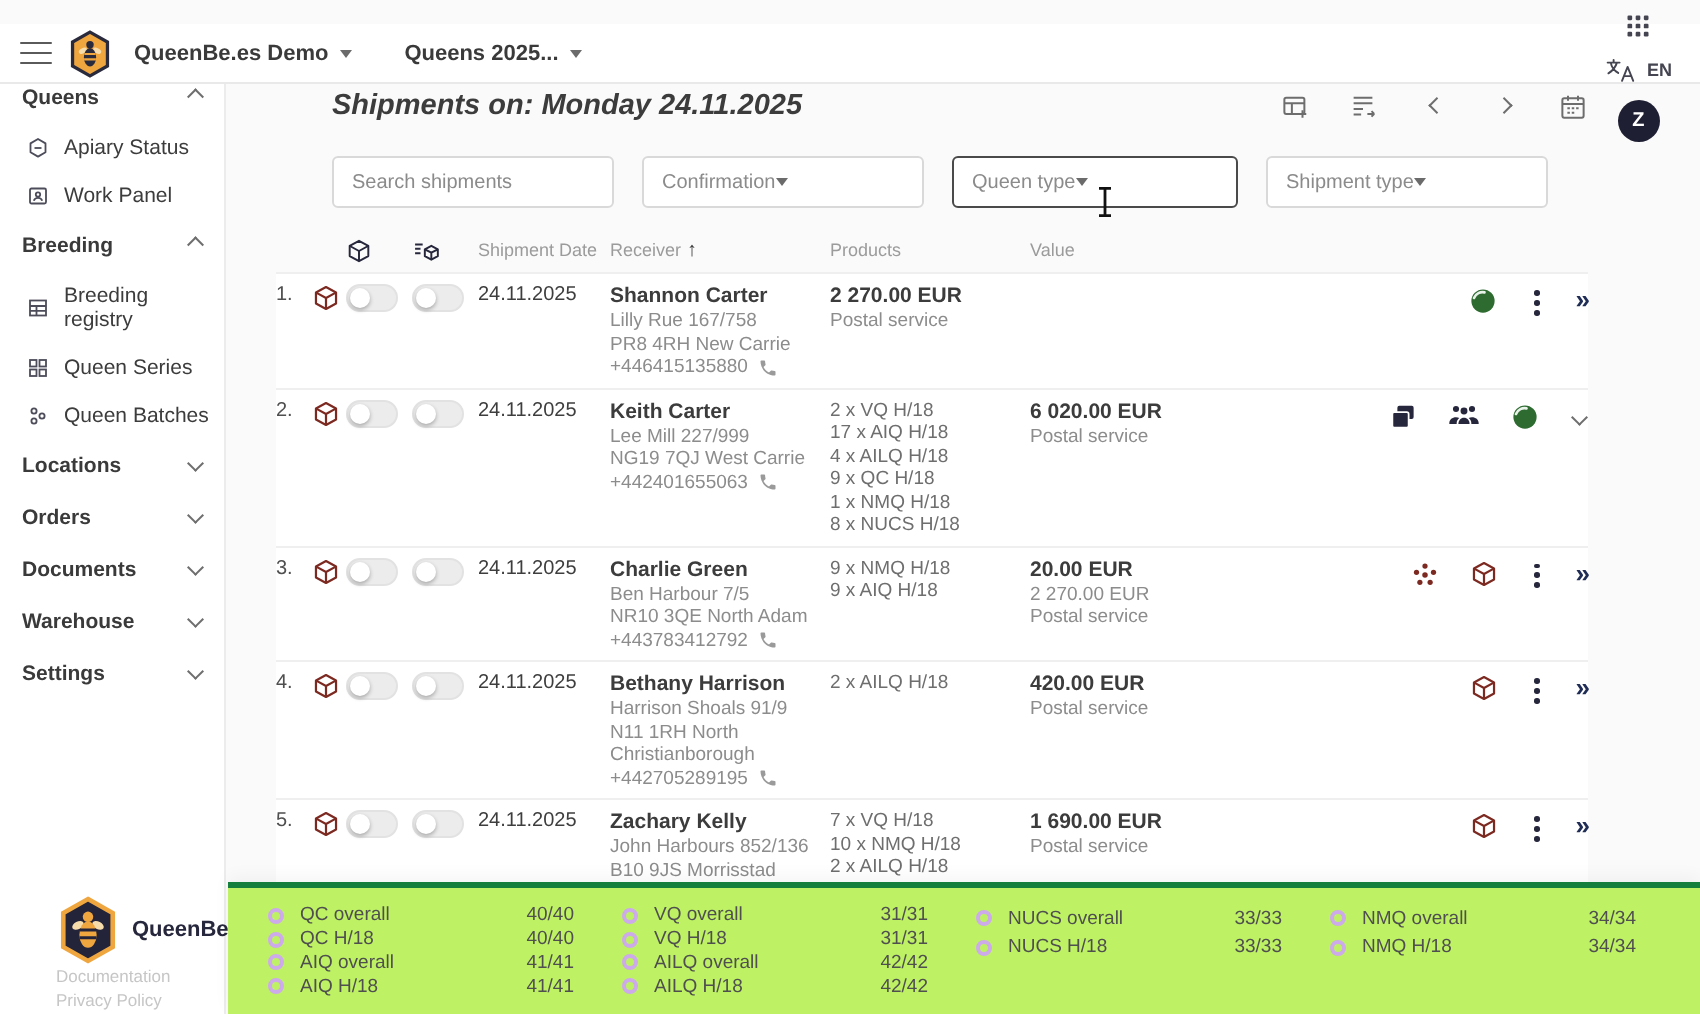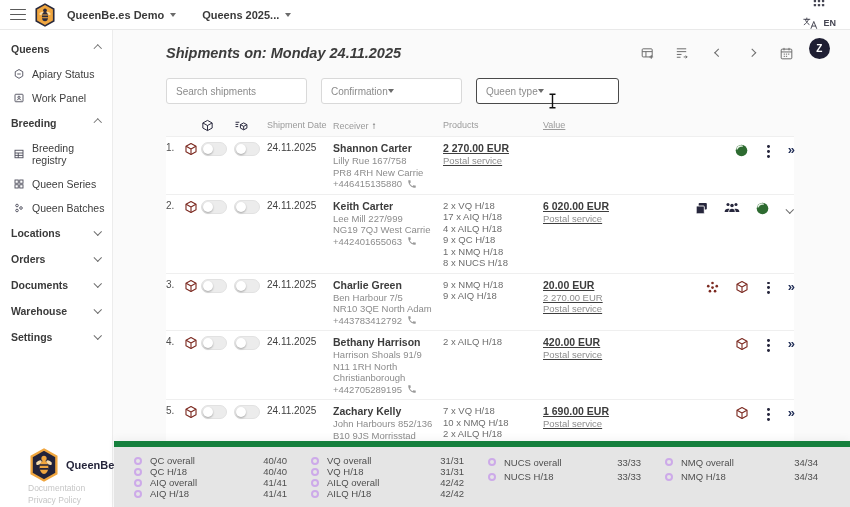--- a/index.html
+++ b/index.html
@@ -4,21 +4,21 @@
 <style>
   * { box-sizing: border-box; margin: 0; padding: 0; }
   html,body { width:850px; height:507px; }
   body {
     font-family:"Liberation Sans", sans-serif;
     background:#fafafa; color:#3e3e3e; position:relative; overflow:hidden;
     font-size:10px;
   }
   .ic svg{display:block;}
   
-  .topbar{position:absolute;top:0;left:0;right:0;height:30px;background:#fff;
+  .topbar{position:absolute;top:12px;left:0;right:0;height:30px;background:#fff;
     border-bottom:1px solid #e9e9e9;display:flex;align-items:center;z-index:40;padding:0 14px 0 10px;}
   .burger{width:16px;height:12px;display:flex;flex-direction:column;justify-content:space-between;cursor:pointer;margin-right:8px;}
   .burger i{height:1.8px;background:#5a5a5a;border-radius:1px;}
   .tb-logo{margin-right:11px;display:flex;align-items:center;}
   .tb-dd{display:flex;align-items:center;gap:6px;font-size:11px;font-weight:600;color:#3a3a3a;margin-right:26px;cursor:pointer;}
   .caret{width:0;height:0;border-left:3.5px solid transparent;border-right:3.5px solid transparent;border-top:4.5px solid #6b6b6b;}
   .tb-right{margin-left:auto;display:flex;align-items:center;gap:8px;color:#454552;flex-direction:column;}
   .lang{display:flex;align-items:center;gap:4px;font-size:9px;font-weight:700;color:#454552;}
   .avatar{width:21px;height:21px;border-radius:50%;background:#1f1f33;color:#fff;font-size:10px;font-weight:700;
     display:flex;align-items:center;justify-content:center;}
@@ -43,29 +43,29 @@
   .page-title{font-size:14.5px;font-weight:700;color:#3c3c3c;font-style:italic;}
   .mh-icons{display:flex;align-items:center;gap:19px;color:#6d6d6d;}
   .mh-icons .ic{cursor:pointer;}
   .filters{display:flex;gap:14px;margin:17px 56px 0 52px;}
   .fbox{width:141px;height:26px;border:1px solid #d9d9d9;border-radius:3px;background:#fff;
     display:flex;align-items:center;justify-content:flex-start;padding:0 9px;font-size:10px;color:#8b8b8b;}
   .fbox.focused{border:1.5px solid #4a4a4a;width:143px;}
   .fbox input{border:none;outline:none;width:100%;font-size:10px;font-family:inherit;color:#3e3e3e;background:transparent;}
   .fbox input::placeholder{color:#8b8b8b;}
   
-  .table{margin:10px 56px 0 52px;}
+  .table{margin:10px 56px 0 24px;}
   .cols{display:flex;align-items:center;height:22px;font-size:9px;color:#9b9b9b;}
   .c-num{width:18px;font-size:10px;color:#4f4f4f;}
   .c-pkg{width:17px;}
   .c-t1,.c-t2{width:33px;}
   .c-date{width:66px;font-size:10px;}
   .c-recv{width:110px;}
   .c-prod{width:100px;}
-  .c-val{flex:1;text-decoration:underline;}
+  .c-val{flex:1;}
   .c-act{width:118px;display:flex;justify-content:flex-end;align-items:flex-start;gap:15px;padding-top:1px;}
   .cols .c-date,.cols .c-recv,.cols .c-prod,.cols .c-val{font-size:9px;color:#9b9b9b;font-weight:500;}
   .sort{color:#3e3e3e;font-weight:700;margin-left:3px;font-size:10px;}
   .rows{background:#fff;}
   .row{display:flex;align-items:flex-start;padding:5px 0 4px;border-top:1px solid #efefef;}
   .row.partial{height:14px;overflow:hidden;}
   .rname{font-size:10.5px;font-weight:700;color:#3c3c3c;line-height:13px;}
   .rline{font-size:9.5px;color:#8c8c8c;line-height:11.5px;}
   .rphone{display:flex;align-items:center;gap:5px;color:#8c8c8c;}
   .prod{font-size:9.5px;color:#6e6e6e;line-height:11.5px;}
@@ -73,21 +73,21 @@
   .vline{font-size:9.5px;color:#8c8c8c;line-height:11.5px;}
   .toggle{width:26px;height:14px;border-radius:8px;background:#ececec;border:1px solid #e2e2e2;position:relative;display:inline-block;cursor:pointer;}
   .toggle .knob{position:absolute;left:1px;top:1px;width:10px;height:10px;border-radius:50%;background:#fff;box-shadow:0 1px 2px rgba(0,0,0,.3);}
   .maroon{color:#7c2a21;}
   .navy{color:#26263c;}
   .kebab{display:inline-flex;flex-direction:column;gap:2.2px;padding:2px 3px;cursor:pointer;}
   .kebab i{width:2.8px;height:2.8px;border-radius:50%;background:#26263c;}
   .dblarrow{font-size:13px;font-weight:700;color:#1f2c55;line-height:13px;cursor:pointer;letter-spacing:-1px;}
   .expchev{padding:4px 2px;cursor:pointer;}
   
-  .summary{position:absolute;left:114px;right:0;bottom:0;height:66px;background:#e5e5e5;border-top:6px solid #15803d;
+  .summary{position:absolute;left:114px;right:0;bottom:0;height:66px;background:#bef264;border-top:3px solid #15803d;
     box-shadow:0 -3px 8px rgba(0,0,0,.04);z-index:32;display:flex;gap:24px;padding:8px 32px 8px 20px;}
   .sum-col{flex:1;display:flex;flex-direction:column;}
   .sum-item{display:flex;align-items:center;gap:8px;height:14.5px;font-size:9.5px;color:#4f4f4f;}
   .ring{width:8px;height:8px;border:2.2px solid #cdaae9;border-radius:50%;flex:none;}
   .sum-item .v{margin-left:auto;color:#4f4f4f;}
   
   .ibeam{position:absolute;left:548px;top:93px;z-index:60;pointer-events:none;}
 </style>
 </head>
 <body>
@@ -283,20 +283,24 @@
       <input placeholder="Search shipments" style="">
     </div>
     <div class="fbox">
       <span>Confirmation</span>
       <span class="caret"></span>
     </div>
     <div class="fbox focused">
       <span>Queen type</span>
       <span class="caret"></span>
     </div>
+    <div class="fbox">
+      <span>Shipment type</span>
+      <span class="caret"></span>
+    </div>
   </div>
 
   <div class="table">
     <div class="cols">
       <div class="c-num"></div>
       <div class="c-pkg"></div>
       <div class="c-t1"><span class="ic navy">
         <svg width="13" height="13" viewBox="0 0 24 24" fill="none" stroke="currentColor" stroke-width="1.8" stroke-linejoin="round">
           <path d="M12 2.6 20.6 7.3v9.4L12 21.4 3.4 16.7V7.3Z"></path>
               <path d="M3.6 7.4 12 12l8.4-4.6M12 12v9.2"></path>

